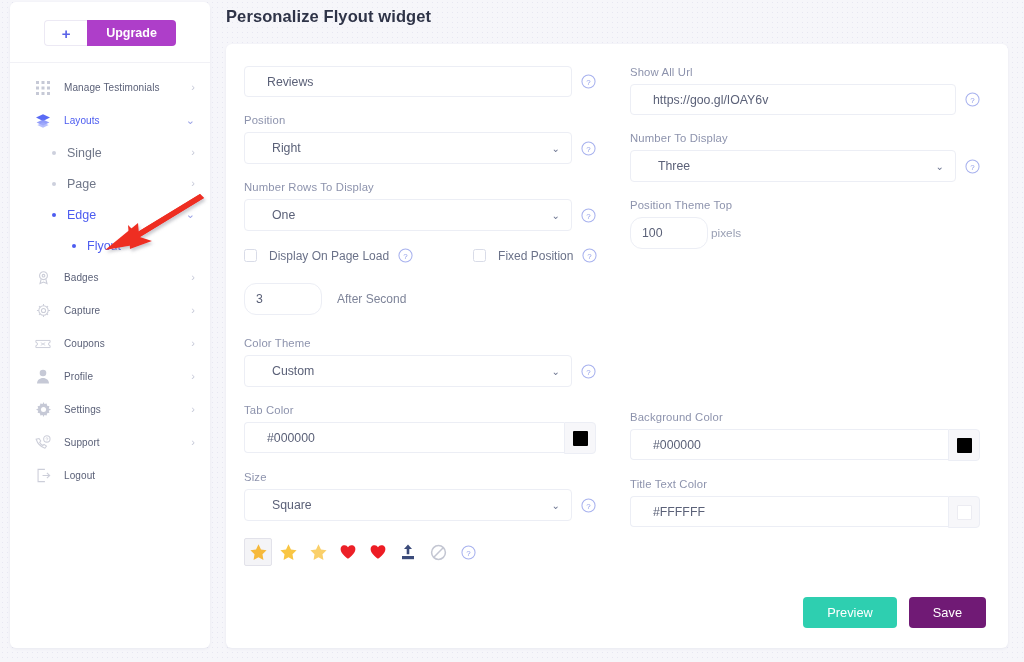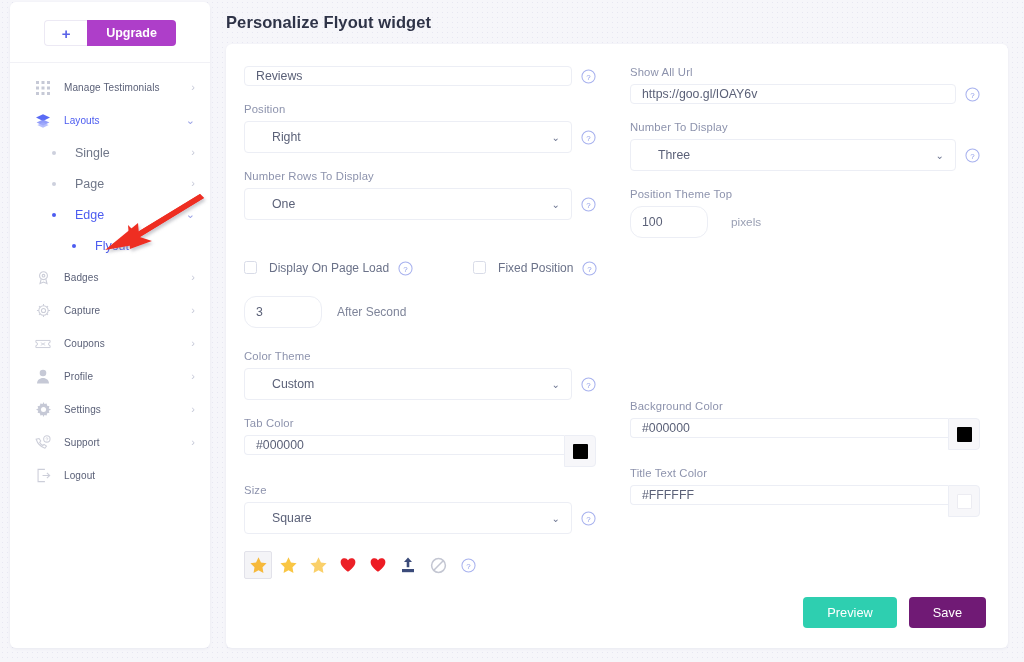--- a/index.html
+++ b/index.html
@@ -82,21 +82,21 @@
     padding-right: 15px;
     cursor: pointer;
   }
   .sub-item.deep { padding-left: 62px; }
   .dot {
     width: 4px; height: 4px; border-radius: 50%;
     background: #cdd0dd; margin-right: 11px;
     flex: 0 0 4px;
   }
   .sub-item.active .dot { background: #4c5cf0; }
-  .sub-item .lbl { font-size: 12.5px; color: #707789; flex: 1; margin-left: 8px; }
+  .sub-item .lbl { font-size: 12.5px; color: #707789; flex: 1; }
   .sub-item.active .lbl { color: #4c5cf0; }
 
   
   .arrow-anno {
     position: absolute;
     left: 100px; top: 192px;
     width: 112px; height: 66px;
     pointer-events: none;
     z-index: 40;
   }
@@ -104,21 +104,21 @@
   
   .main {
     position: absolute;
     left: 226px; top: 0;
     width: 798px; height: 662px;
   }
   .page-title {
     font-size: 16.5px;
     font-weight: 700;
     color: #2f3448;
-    padding: 13px 0 0 0;
+    padding: 7px 0 0 0;
     letter-spacing: 0.1px;
   }
   .card {
     position: absolute;
     left: 0; top: 44px;
     width: 782px;
     height: 604px;
     background: #ffffff;
     border-radius: 6px;
     box-shadow: 0 1px 3px rgba(60,64,120,0.07);
@@ -133,27 +133,27 @@
   .field { margin-bottom: 17px; position: relative; }
   .flabel {
     font-size: 11.3px;
     color: #8d93ad;
     margin-bottom: 6px;
     letter-spacing: 0.15px;
   }
   .ctrl-row { display: flex; align-items: center; }
   .inp {
     flex: 1;
-    height: 20px;
+    height: 31px;
     border: 1px solid #eceef5;
     border-radius: 4px;
     background: #fff;
     font-size: 12.3px;
     color: #5b6178;
-    padding: 0 11px;
+    padding: 0 22px;
     font-family: "Liberation Sans", sans-serif;
     outline: none;
   }
   .inp::placeholder { color: #b9bdcc; }
   .sel {
     flex: 1;
     height: 32px;
     border: 1px solid #eceef5;
     border-radius: 4px;
     background: #fff;
@@ -183,26 +183,26 @@
     background: #fff;
     font-size: 12.3px;
     color: #5b6178;
     padding: 0 11px;
     font-family: "Liberation Sans", sans-serif;
     outline: none;
   }
   .unit {
     font-size: 11.8px;
     color: #9aa0b4;
-    margin-left: 23px;
+    margin-left: 3px;
   }
 
   
   .chk-row { display: flex; align-items: center; margin: 4px 0 20px 0; }
-  .chk-group { display: flex; align-items: flex-start; margin-right: 60px; margin-top: 24px; }
+  .chk-group { display: flex; align-items: center; margin-right: 60px; }
   .chkbox {
     width: 13px; height: 13px;
     border: 1px solid #d9dce8;
     border-radius: 2.5px;
     background: #fff;
     cursor: pointer;
     flex: 0 0 13px;
   }
   .chk-label {
     font-size: 12px;

